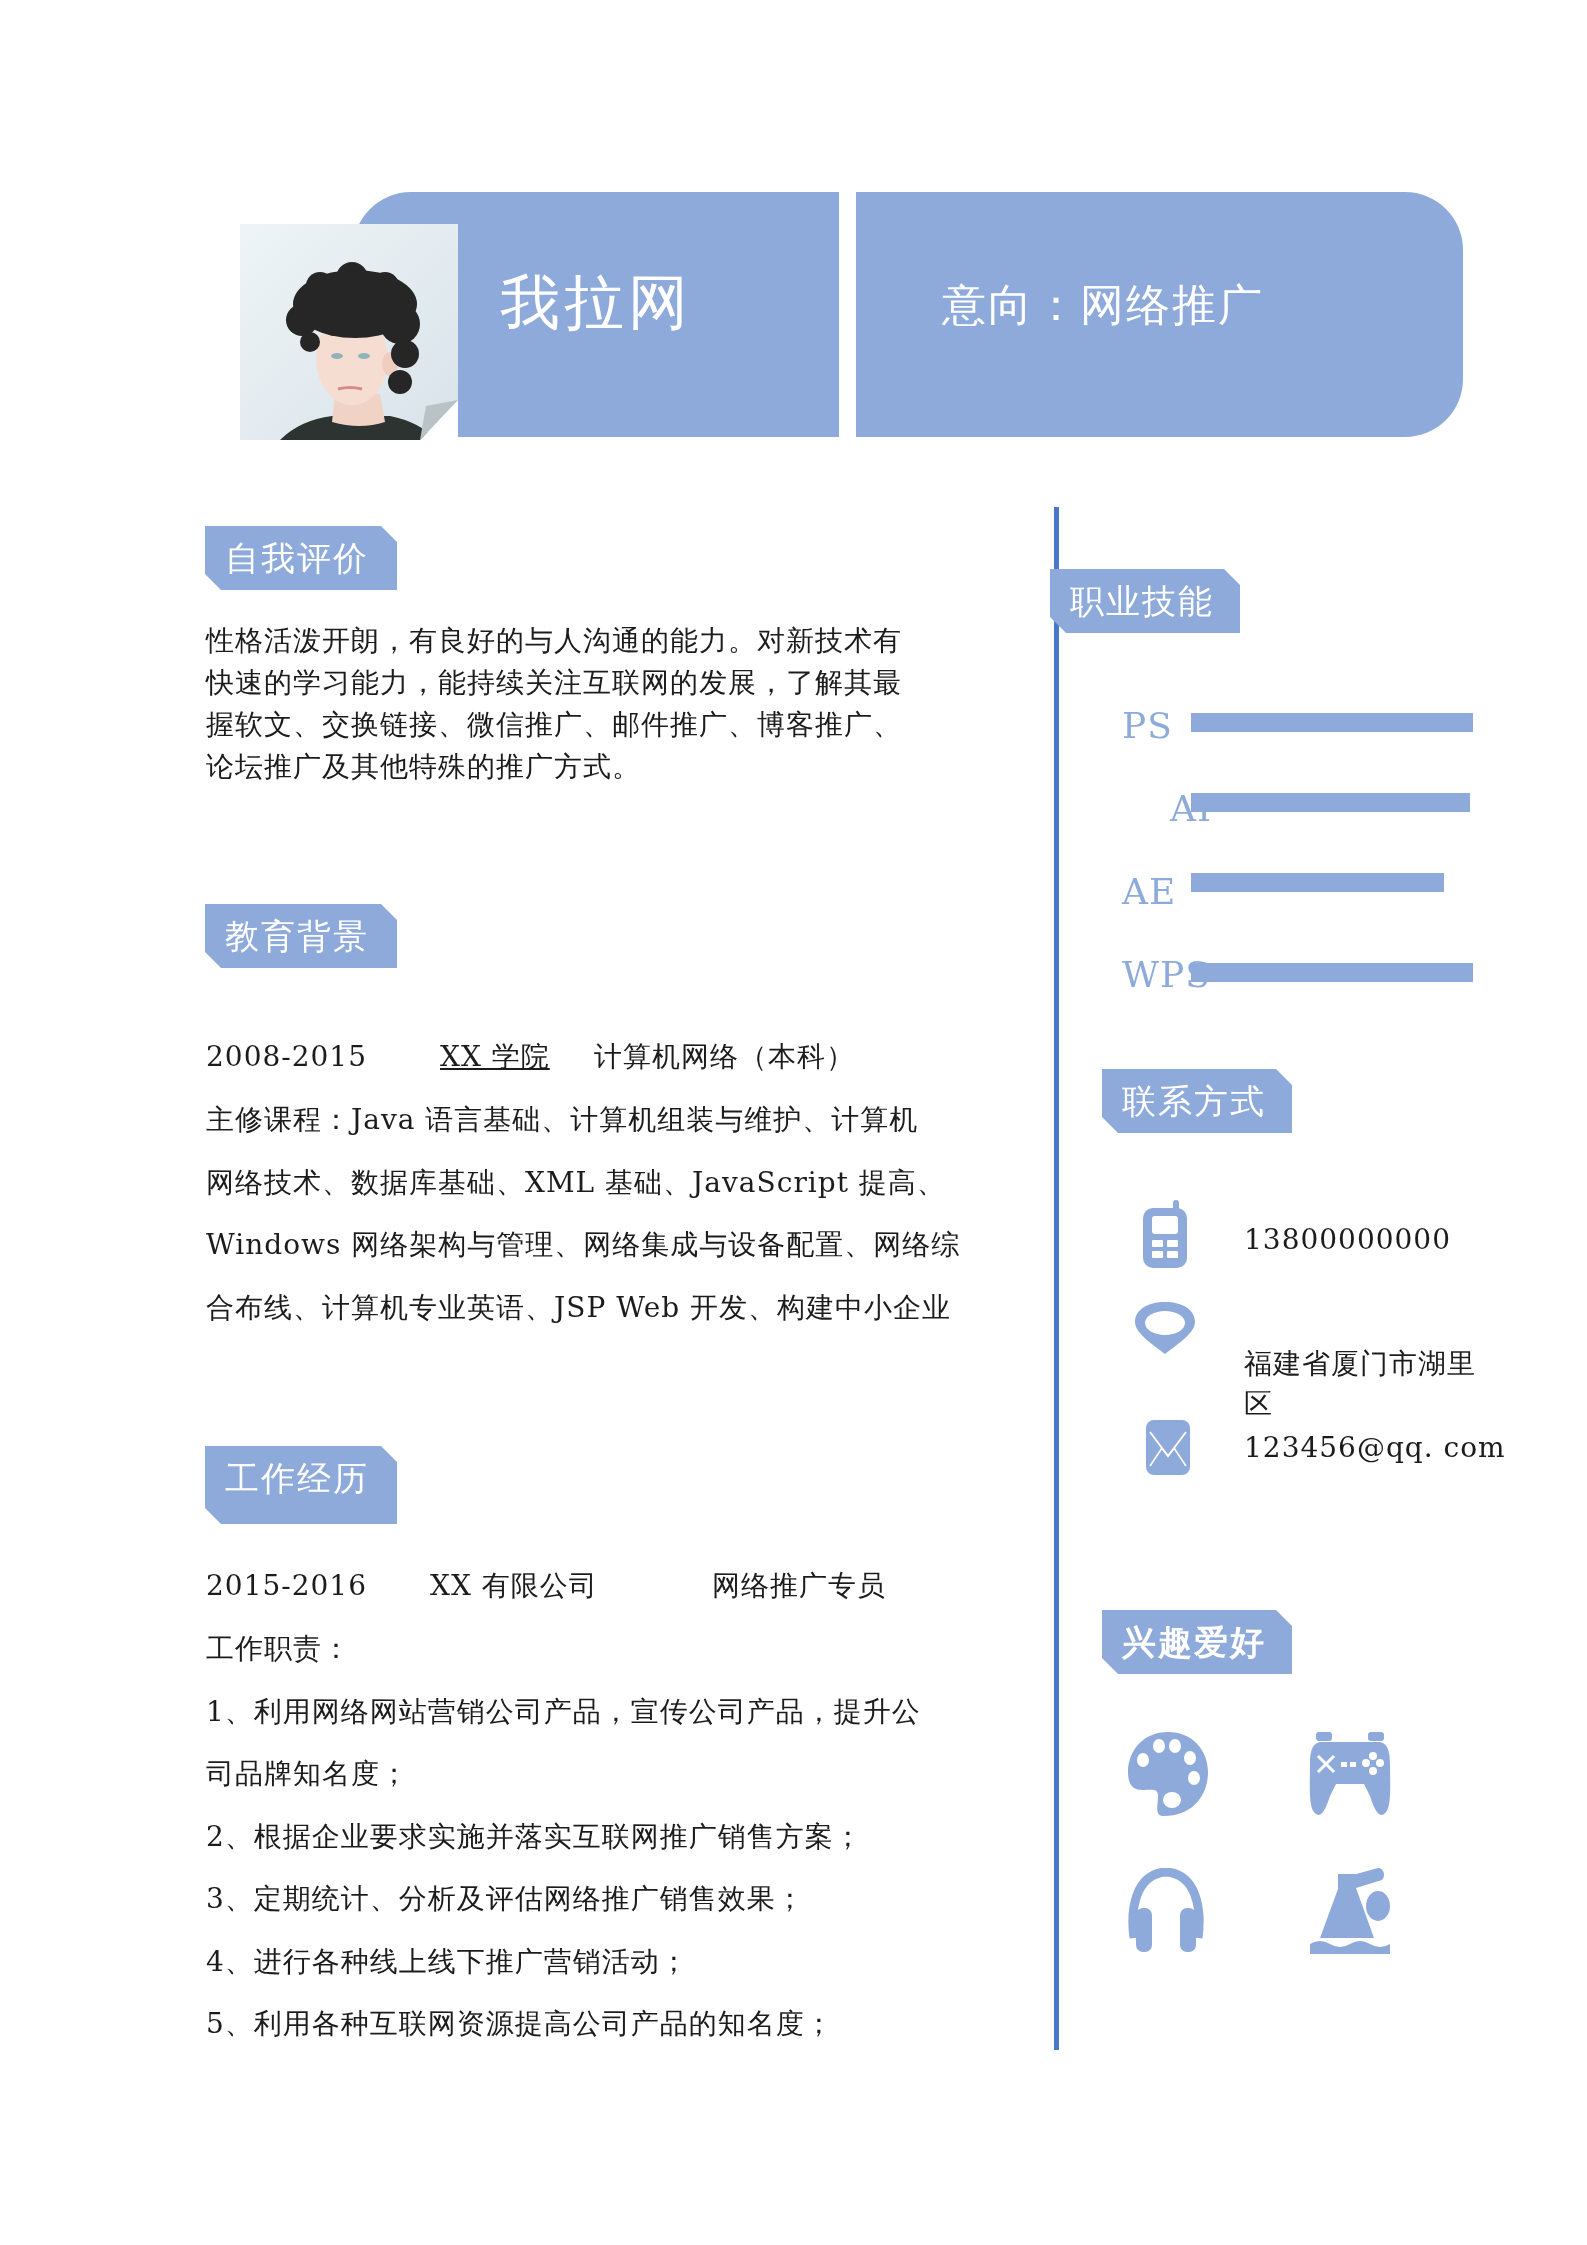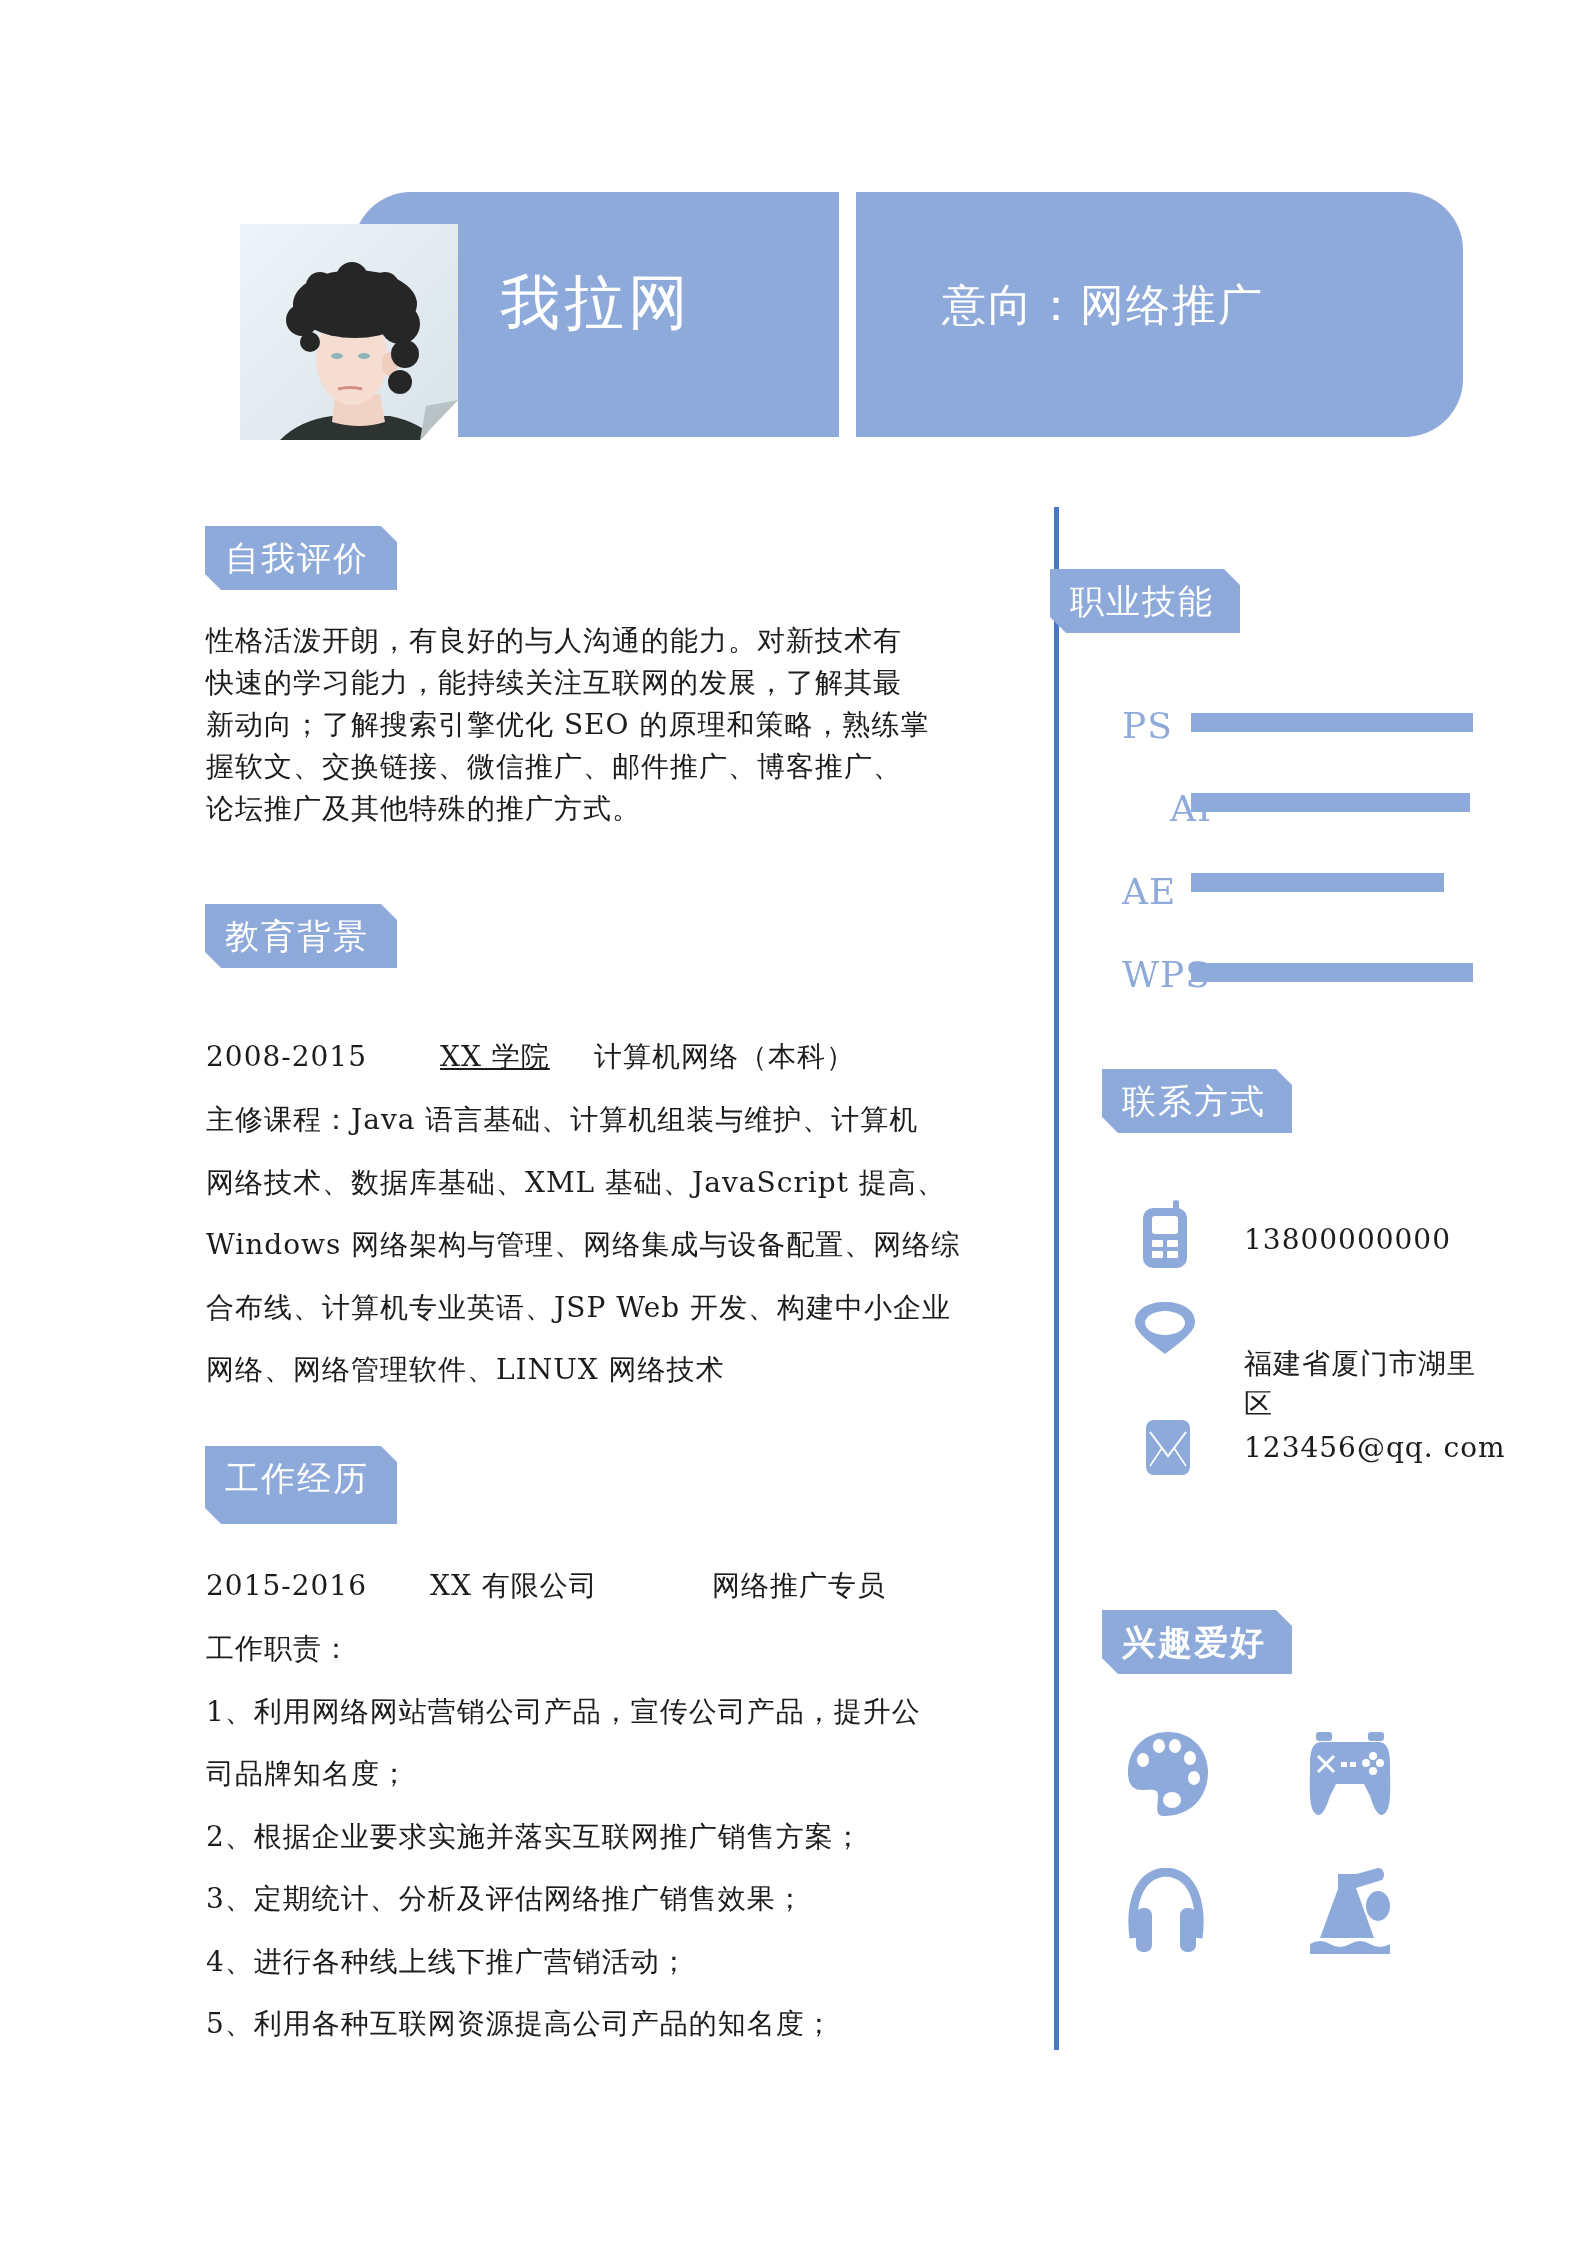--- a/index.html
+++ b/index.html
@@ -86,35 +86,33 @@
   </svg>
 </div>
 
 <div class="abs name">我拉网</div>
 <div class="abs intent">意向：网络推广</div>
 
 <div class="abs tag left" style="top:526px;">自我评价</div>
 <div class="abs body-text" style="left:206px; top:620px; width:800px;">
   <div>性格活泼开朗，有良好的与人沟通的能力。对新技术有</div>
   <div>快速的学习能力，能持续关注互联网的发展，了解其最</div>
-  <div>新动向；了解搜索引擎优化 SEO 的原理和策略，熟练掌</div>
   <div>握软文、交换链接、微信推广、邮件推广、博客推广、</div>
   <div>论坛推广及其他特殊的推广方式。</div>
 </div>
 
 <div class="abs tag left" style="top:904px;">教育背景</div>
 <div class="abs edu-line" style="left:206px; top:1026px;">2008-2015</div>
 <div class="abs edu-line" style="left:440px; top:1026px;text-decoration:underline;">XX 学院</div>
 <div class="abs edu-line" style="left:594px; top:1026px;">计算机网络（本科）</div>
 <div class="abs" style="left:206px; top:1089px; width:820px;">
   <div class="edu-line">主修课程：Java 语言基础、计算机组装与维护、计算机</div>
   <div class="edu-line">网络技术、数据库基础、XML 基础、JavaScript 提高、</div>
   <div class="edu-line">Windows 网络架构与管理、网络集成与设备配置、网络综</div>
   <div class="edu-line">合布线、计算机专业英语、JSP Web 开发、构建中小企业</div>
-  <div class="edu-line">网络、网络管理软件、LINUX  网络技术</div>
 </div>
 
 <div class="abs tag left" style="top:1446px; height:78px; line-height:64px;">工作经历</div>
 <div class="abs edu-line" style="left:206px; top:1555px;">2015-2016</div>
 <div class="abs edu-line" style="left:430px; top:1555px;">XX 有限公司</div>
 <div class="abs edu-line" style="left:712px; top:1555px;">网络推广专员</div>
 <div class="abs" style="left:206px; top:1618px; width:820px;">
   <div class="edu-line">工作职责：</div>
   <div class="edu-line">1、利用网络网站营销公司产品，宣传公司产品，提升公</div>
   <div class="edu-line">司品牌知名度；</div>

